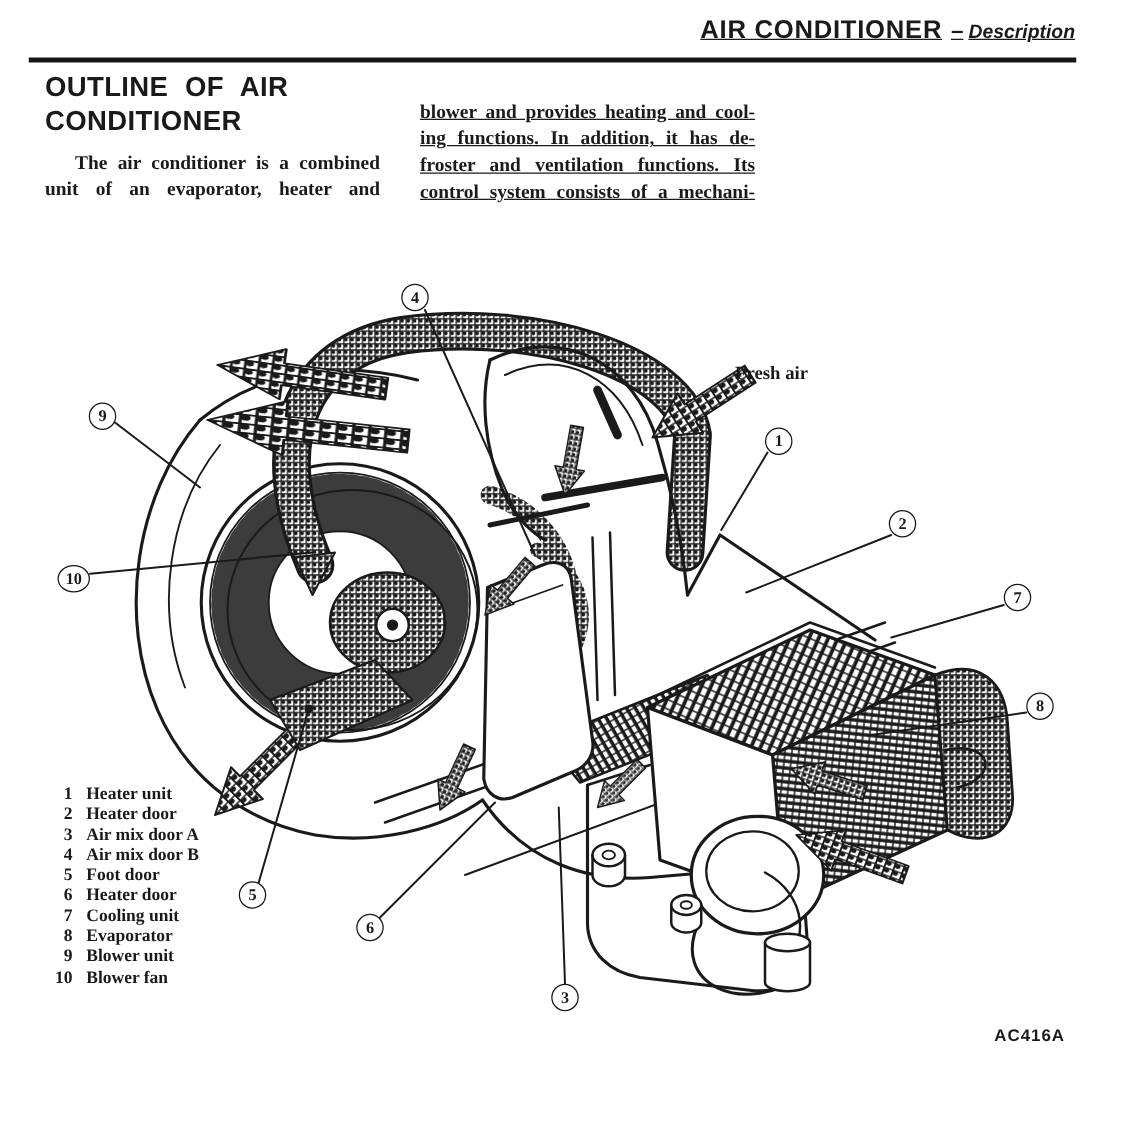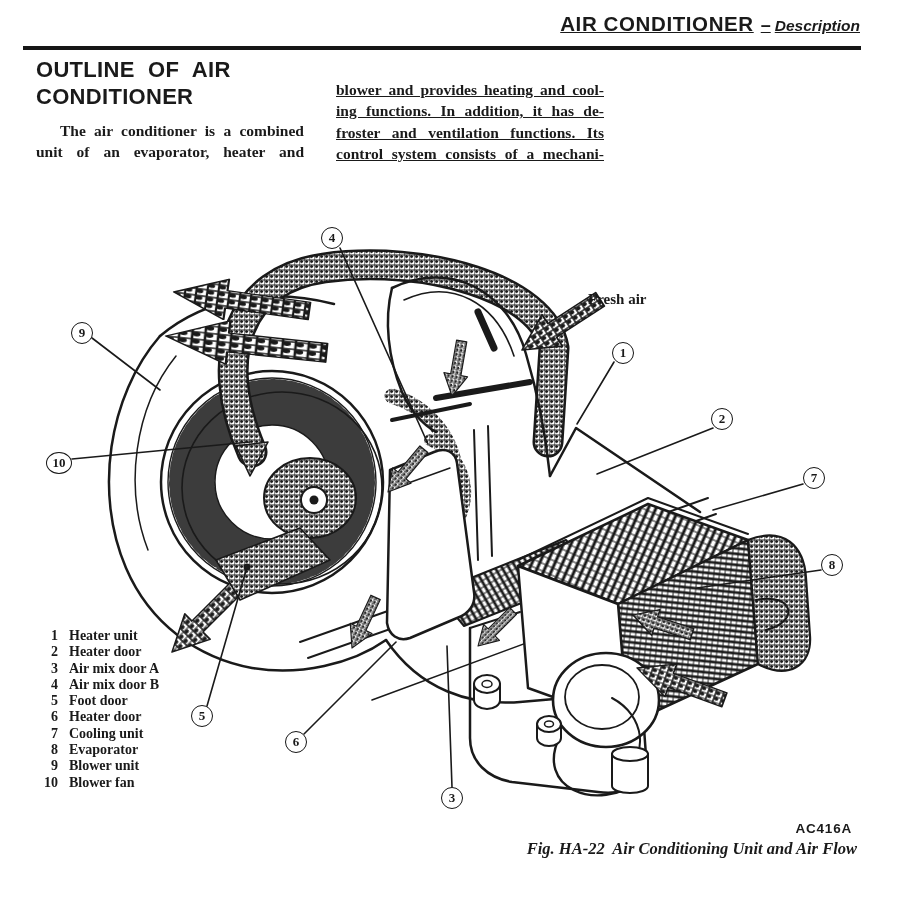--- a/index.html
+++ b/index.html
@@ -242,15 +242,14 @@
         <span class="n">9</span>
         <span>Blower unit</span>
       </div>
     <div class="lrow">
         <span class="n">10</span>
         <span>Blower fan</span>
       </div>
   </div>
 
   <div class="fcode">AC416A</div>
-  <div class="fcap">Fig. HA-22  Air Conditioning Unit and Air Flow</div>
 
 </div>
 
 </body></html>

